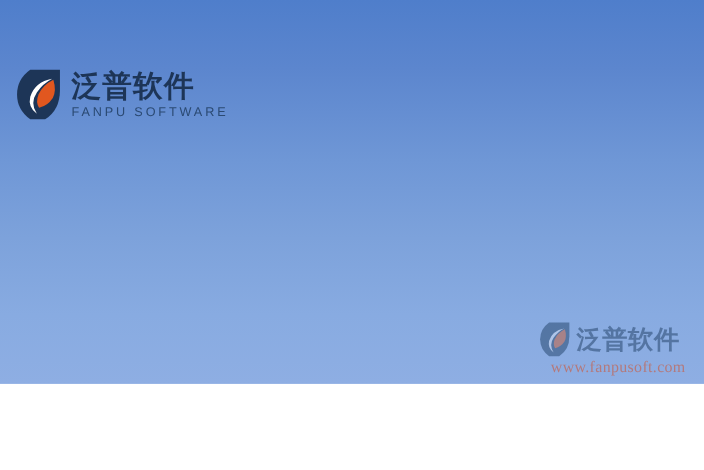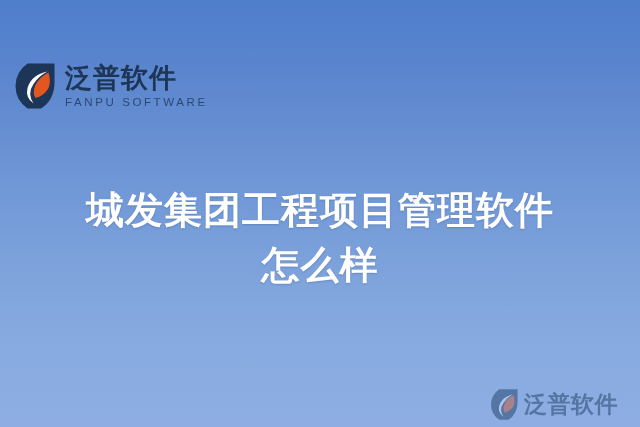--- a/index.html
+++ b/index.html
@@ -8,21 +8,21 @@
     padding: 0;
     background: #ffffff;
   }
   body {
     font-family: "Liberation Sans", "DejaVu Sans", sans-serif;
   }
 
   .banner {
     position: relative;
     width: 640px;
-    height: 427px;
+    height: 349px;
     overflow: hidden;
     
     background: linear-gradient(to bottom,
                 #4f7ecb 0%,
                 #5c86ce 18%,
                 #6f97d6 42%,
                 #7da2db 62%,
                 #88abe1 82%,
                 #8eaee3 100%);
     text-decoration: underline;
@@ -136,29 +136,26 @@
       <path d="M34.5 10.5 Q24.5 15.5 21.0 24.0 Q18.2 31.0 21.5 36.0 Q29.5 34.0 34.0 27.0 Q37.5 20.5 34.5 10.5 Z" fill="#e1571f"></path>
 
       <path d="M38.0 30.5 Q34.5 38.5 27.0 44.0 L38.0 44.0 Z" fill="#ffffff" opacity="0.0"></path>
     </svg>
     <div class="brand-text">
       <div class="brand-cn">泛普软件</div>
       <div class="brand-en">FANPU SOFTWARE</div>
     </div>
   </div>
 
-  <div class="headline">
-    <span class="headline-line">城发集团工程项目管理软件</span>
-    <span class="headline-line">怎么样</span>
-  </div>
 
   <div class="watermark">
     <div class="watermark-row">
       <svg class="watermark-mark" viewBox="0 0 44 48">
         <path d="M13.5 1.5 L40.5 1.5 L40.5 20 Q40.5 38 27 46.5 L13.5 46.5 Q1.5 38 1.5 24 Q1.5 10 13.5 1.5 Z" fill="#294a72"></path>
         <path d="M33.5 9.5 Q17.5 12.5 13.5 26 Q11.2 35.5 19.5 41.5 Q13.0 31.5 19.5 22.0 Q25.0 13.8 33.5 9.5 Z" fill="#cdd9ee"></path>
         <path d="M34.5 10.5 Q24.5 15.5 21.0 24.0 Q18.2 31.0 21.5 36.0 Q29.5 34.0 34.0 27.0 Q37.5 20.5 34.5 10.5 Z" fill="#c2603f"></path>
       </svg>
       <div class="watermark-cn">泛普软件</div>
     </div>
+    <div class="watermark-url">www.fanpusoft.com</div>
   </div>
 
 </div>
 
 </body></html>

